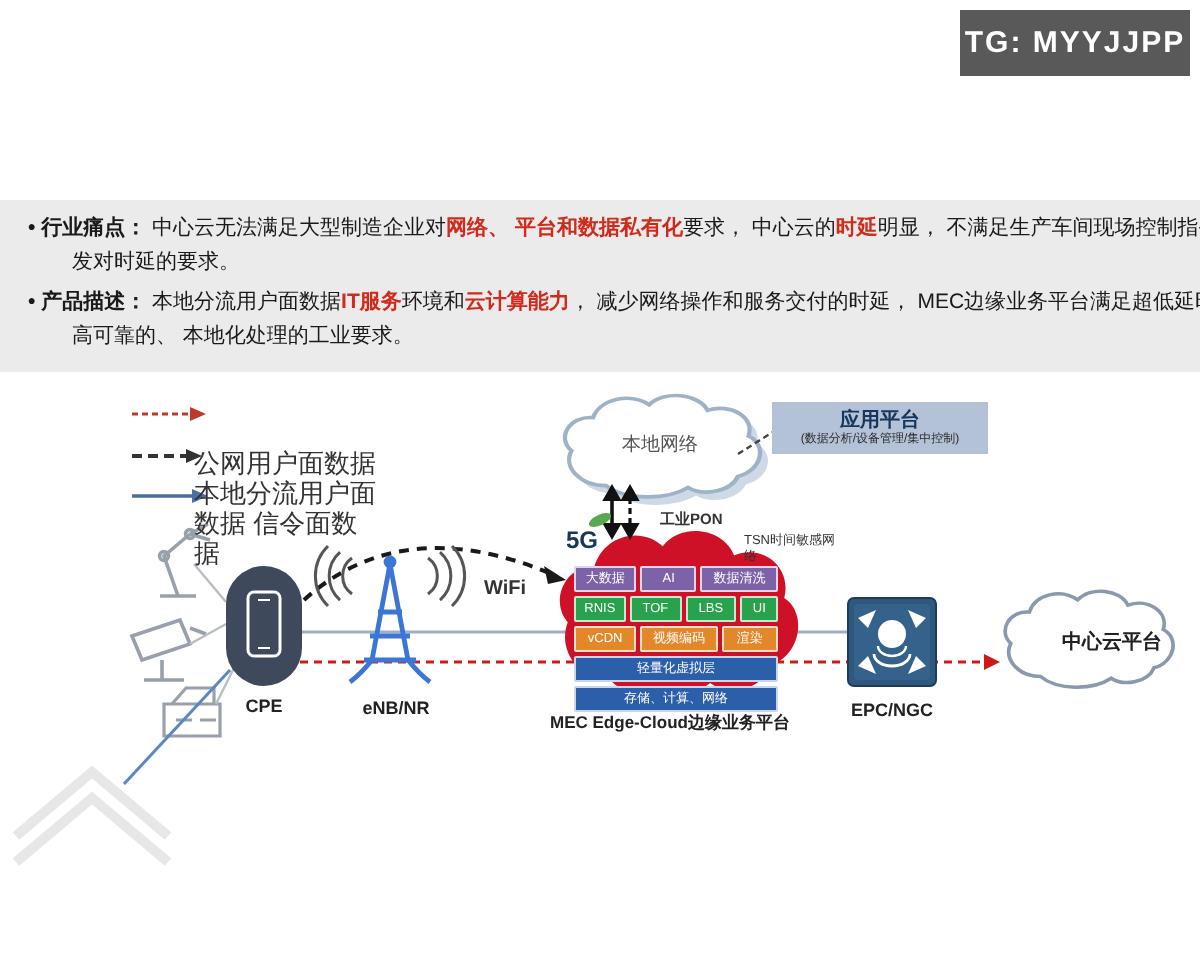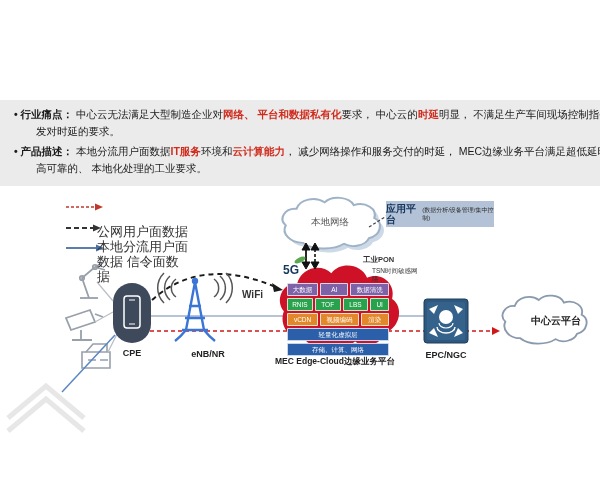--- a/index.html
+++ b/index.html
@@ -24,29 +24,29 @@
   #bullet-0{top:6px;}
   #bullet-1{top:43px;}
 
   
   #legend-text{left:97px;top:201px;width:94px;font-size:13px;line-height:15px;color:#333;margin-top:23px;}
 
   
   .lbl{color:#222;}
   #top-cloud-label{left:300px;top:216px;width:60px;text-align:center;font-size:9.5px;color:#555;}
   #app-platform{left:386px;top:201px;width:108px;height:26px;background:#b3c2d6;
-                display:flex;align-items:center;justify-content:center;}
+                display:flex;flex-direction:column;align-items:center;justify-content:center;}
   #app-platform .t{font-size:10px;font-weight:bold;color:#17365d;line-height:11px;}
   #app-platform .s{font-size:6px;color:#2b2b2b;line-height:8px;}
   #g5-label{left:283px;top:263px;font-size:12px;font-weight:900;color:#16365c;}
-  #pon-label{left:330px;top:255px;font-size:7.5px;font-weight:bold;color:#333;margin-left:33px;}
+  #pon-label{left:330px;top:255px;font-size:7.5px;font-weight:bold;color:#333;}
   #tsn-label{left:372px;top:267px;width:46px;font-size:6.5px;line-height:8px;color:#333;}
   #wifi-label{left:242px;top:289px;font-size:10px;font-weight:bold;color:#333;}
   #cpe-label{left:112px;top:348px;width:40px;text-align:center;font-size:9px;font-weight:bold;}
-  #enb-label{left:185px;top:349px;width:46px;text-align:center;font-size:9px;font-weight:bold;}
+  #enb-label{left:175px;top:349px;width:46px;text-align:center;font-size:9px;font-weight:bold;}
   #mec-label{left:270px;top:356px;width:130px;text-align:center;font-size:8.5px;font-weight:bold;}
   #epc-label{left:420px;top:350px;width:52px;text-align:center;font-size:9px;font-weight:bold;}
   #center-cloud-label{left:505px;top:314px;width:76px;text-align:right;font-size:10px;font-weight:bold;}
 
   
   #mec-stack{left:287px;top:283px;width:102px;display:flex;flex-direction:column;gap:2px;}
   .mrow{display:flex;gap:2px;}
   .mbox{height:11px;display:flex;align-items:center;justify-content:center;
         color:#fff;font-size:6.5px;line-height:11px;white-space:nowrap;overflow:hidden;
         border:0.5px solid rgba(255,255,255,.75);border-radius:1px;}
@@ -171,20 +171,21 @@
       <polygon points="429,333 438,337 434,328" fill="#fff"></polygon>
       <polygon points="463,333 454,337 458,328" fill="#fff"></polygon>
       <path d="M437,327 a9,6 0 0 0 18,0" fill="none" stroke="#fff" stroke-width="1.4"></path>
       <path d="M439,323 a7,5 0 0 0 14,0" fill="none" stroke="#fff" stroke-width="1.2"></path>
       <circle cx="446" cy="317" r="7" fill="#fff"></circle>
     </g>
 
     <use href="#cloud" transform="translate(497,293) scale(0.93,0.87)" fill="#fff" stroke="#8a99ad" stroke-width="2"></use>
   </svg>
 
+  <div class="ov badge" id="badge-tr">TG: MYYJJPP</div>
 
 
   <div class="ov" id="band">
     <div class="bullet" id="bullet-0">
       <span class="marker">•</span>
       <span class="blabel">行业痛点：</span>
       <span><span>中心云无法满足大型制造企业对</span><span class="red">网络、 平台和数据私有化</span><span>要求， 中心云的</span><span class="red">时延</span><span>明显， 不满足生产车间现场控制指令下发对时延的要求。</span></span>
     </div>
     <div class="bullet" id="bullet-1">
       <span class="marker">•</span>

